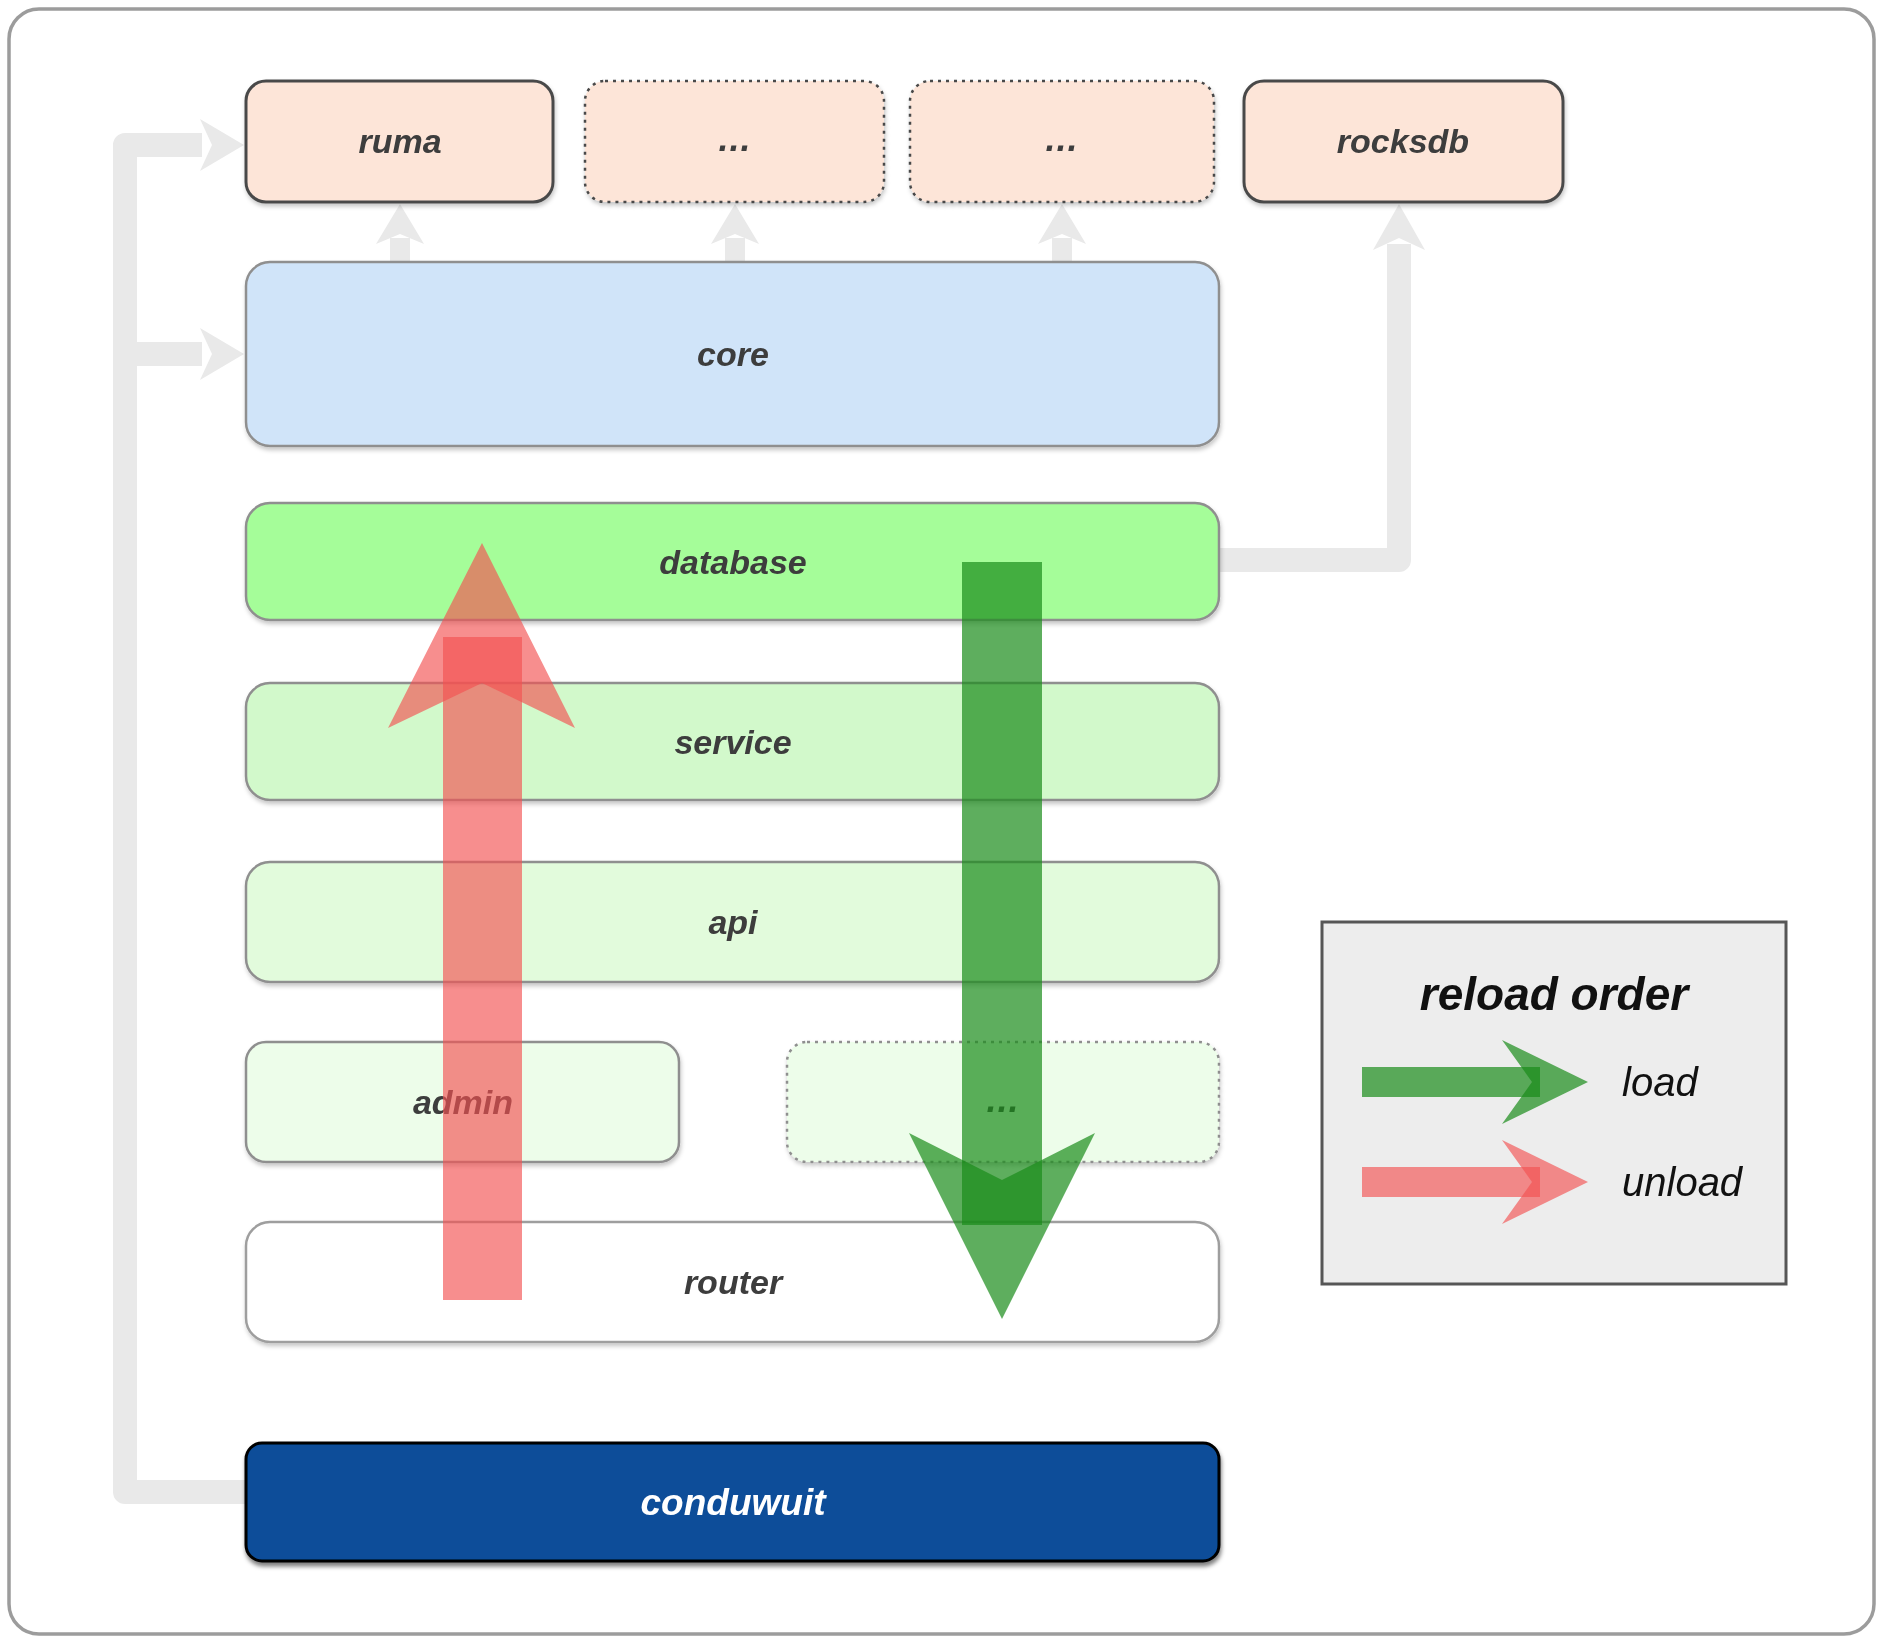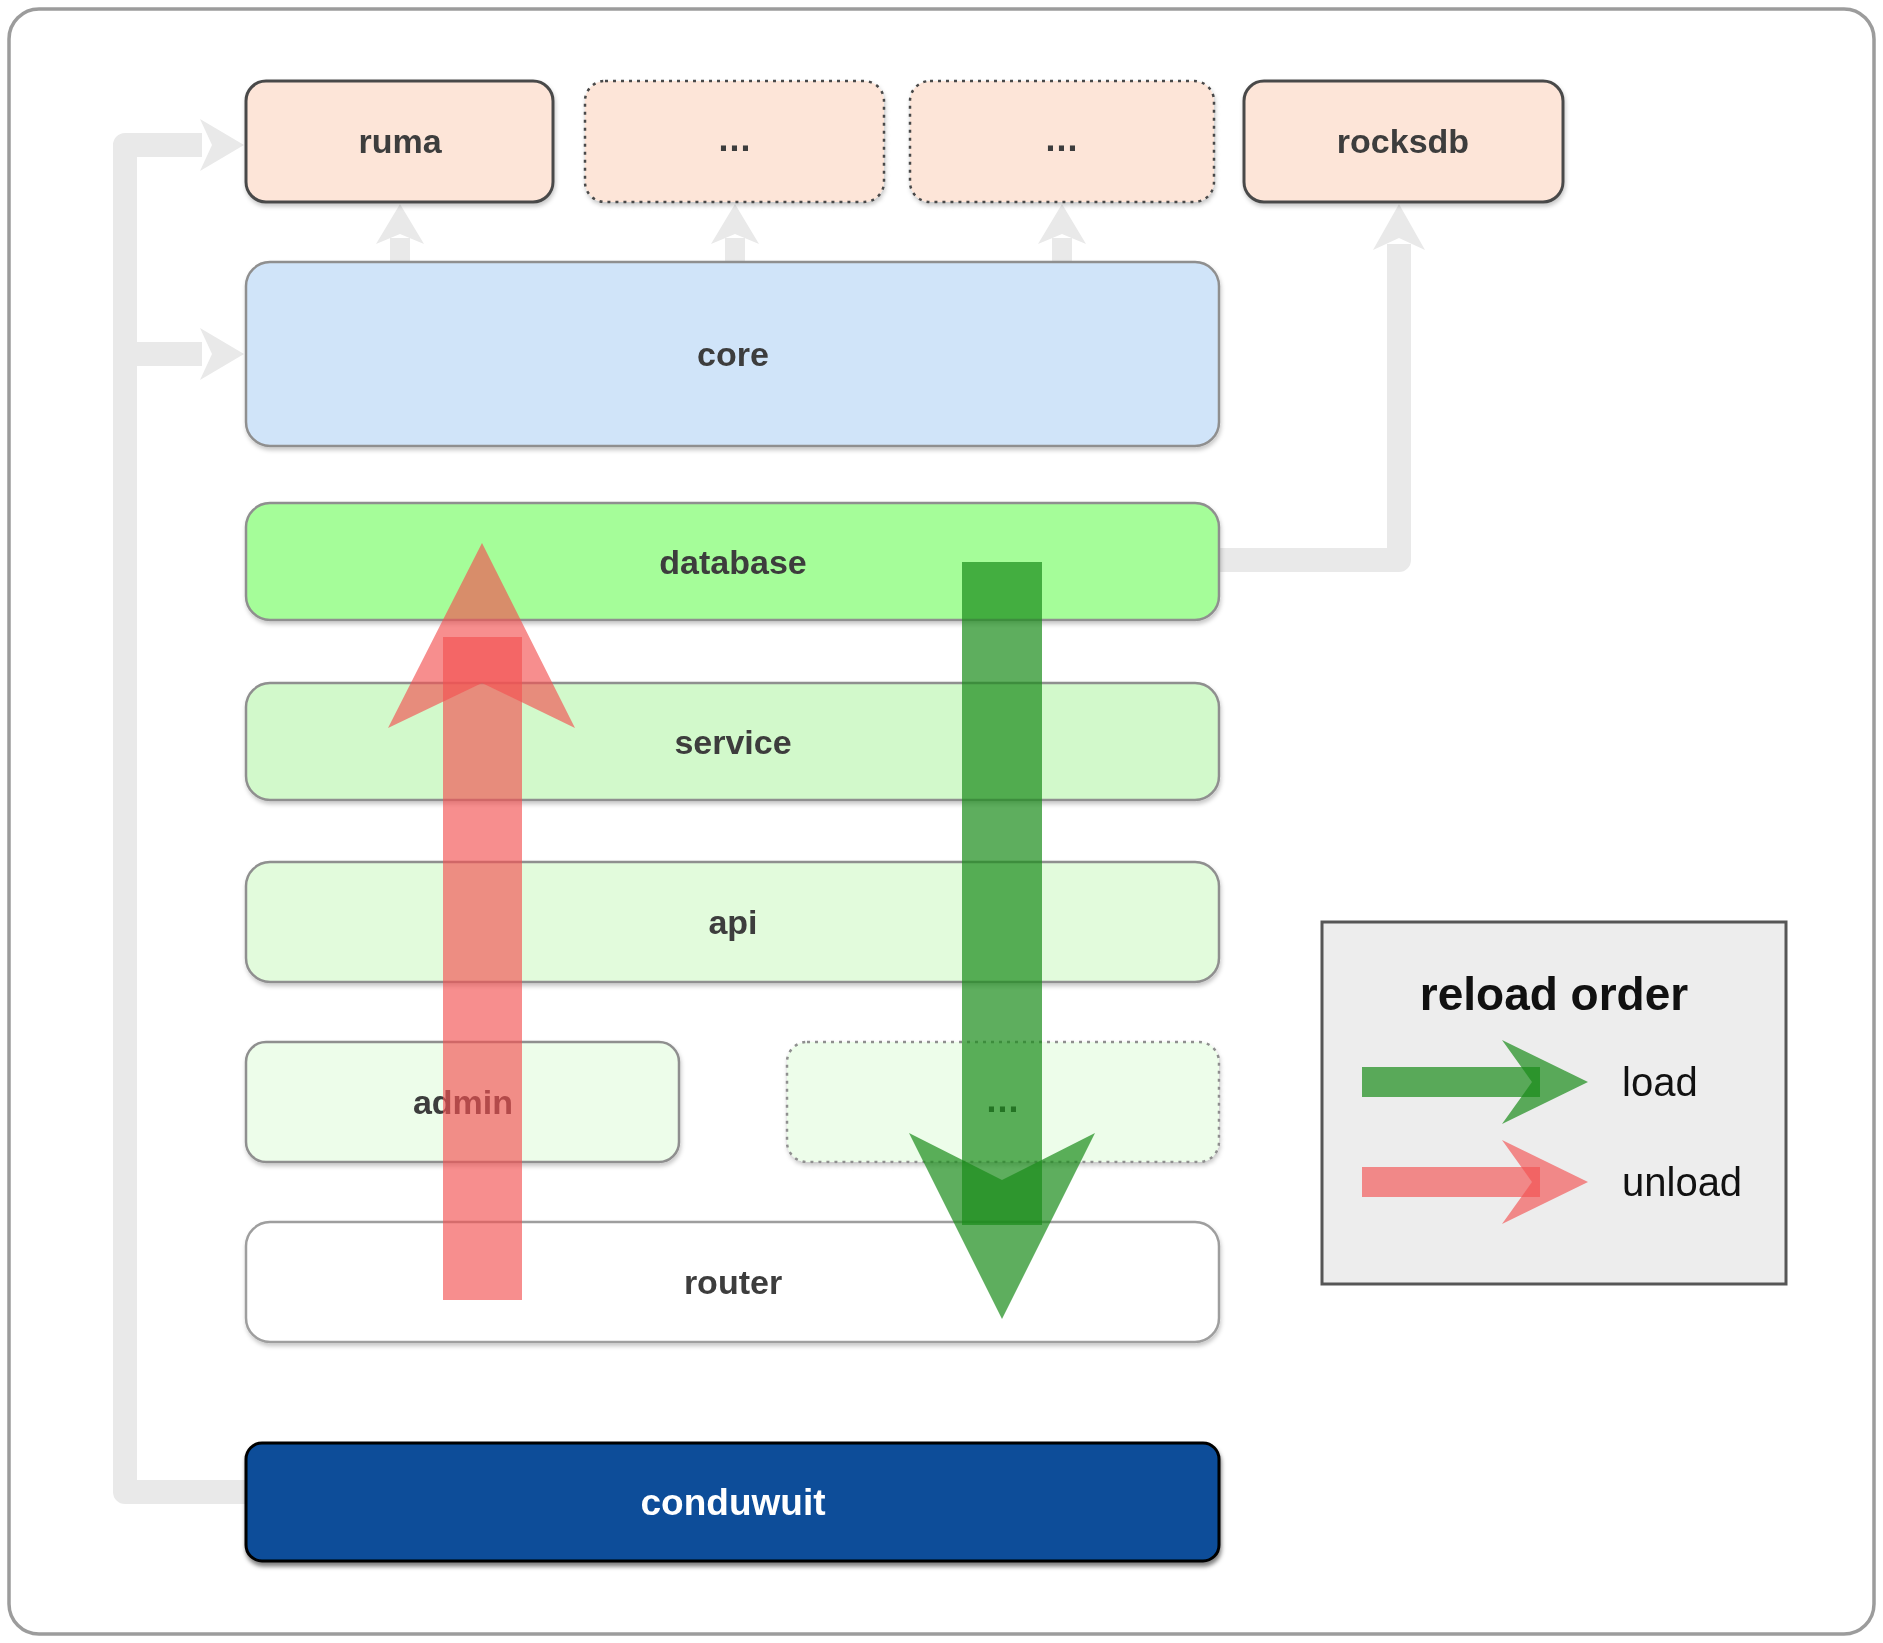--- a/index.html
+++ b/index.html
@@ -1,17 +1,17 @@
 <!DOCTYPE html>
 <html><head>
 <meta charset="utf-8">
 <style>
   html,body{margin:0;padding:0;background:#ffffff;}
   body{font-family:"Liberation Sans", sans-serif;}
-  .stage{position:relative;width:1736px;height:1643px;background:#fff;}
+  .stage{position:relative;width:1736px;height:1643px;background:#fff;font-style:italic;}
   svg{display:block;}
   text{font-family:"Liberation Sans","DejaVu Sans",sans-serif;}
   .box-label{font-size:34px;font-weight:600;}
   .dots-label{font-size:36px;font-weight:700;letter-spacing:1px;}
   .root-label{font-size:37px;font-weight:700;}
   .legend-title{font-size:46px;font-weight:600;fill:#111111;}
   .legend-label{font-size:40px;font-weight:400;fill:#111111;}
 </style>
 </head>
 <body>

